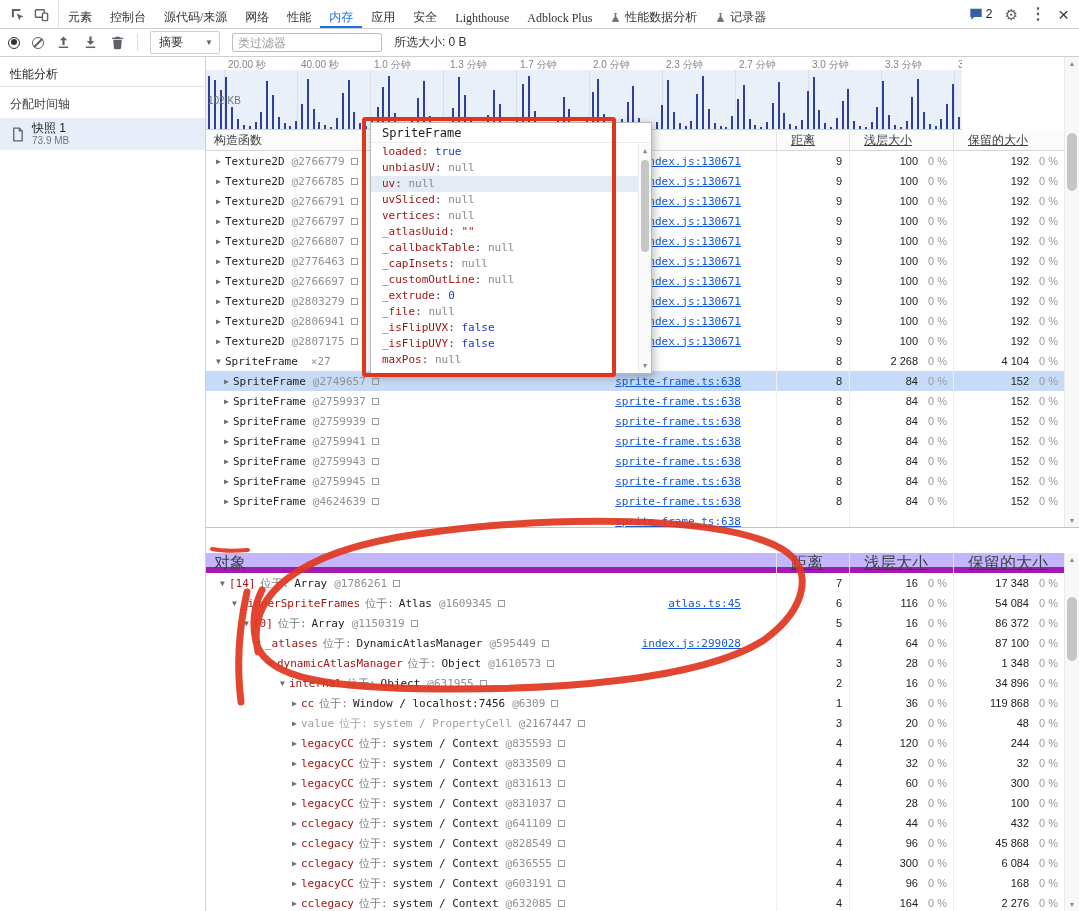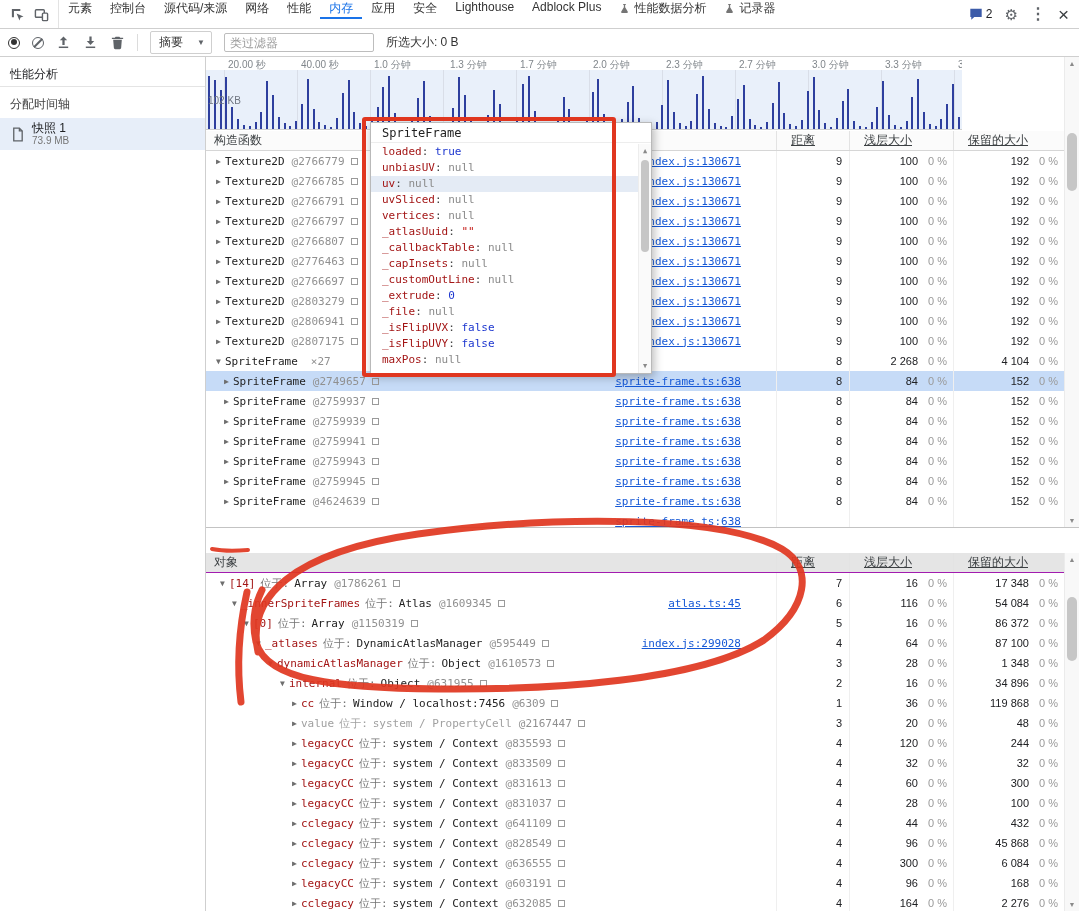--- a/index.html
+++ b/index.html
@@ -6,42 +6,42 @@
   html,body { width:1079px; height:911px; overflow:hidden; background:#fff;
     font-family:"Liberation Sans", sans-serif; color:#202124; }
   .devtools { position:relative; width:1079px; height:911px; background:#fff; overflow:hidden; }
 
   
   .tabbar { position:absolute; top:0; left:0; right:0; height:29px; display:flex; align-items:stretch;
     border-bottom:1px solid #cfcfcf; background:#fff; }
   .tb-left { display:flex; align-items:center; gap:6px; padding:0 8px; border-right:1px solid #e3e3e3; }
   .tbtn { display:inline-flex; width:18px; height:18px; align-items:center; justify-content:center; cursor:pointer; }
   .tbtn svg { width:15px; height:15px; }
-  .tabs { display:flex; align-items:flex-start; }
+  .tabs { display:flex; align-items:flex-end;font-family:Liberation Serif, serif; }
   .tab { display:flex; align-items:center; gap:4px; padding:0 9px; font-size:12px; color:#333;
     border-bottom:2px solid transparent; white-space:nowrap; cursor:default; }
   .tab.active { color:#1a73e8; border-bottom-color:#1a73e8; }
   .flask { display:inline-flex; } .flask svg { width:11px; height:11px; }
   .tb-right { margin-left:auto; display:flex; align-items:center; gap:12px; padding:0 10px; }
   .msg { display:flex; align-items:center; gap:3px; font-size:12px; color:#202124; cursor:pointer; }
   .msg svg { width:14px; height:14px; }
   .gicon { color:#5f6368; font-size:15px; line-height:1; cursor:pointer; }
   .gicon.kebab { font-weight:bold; font-size:16px; }
   .gicon.close { font-size:19px; color:#3c4043; }
 
   
   .toolbar { position:absolute; top:29px; left:0; right:0; height:28px; display:flex; align-items:center;
     gap:12px; padding:0 8px; border-bottom:1px solid #cfcfcf; background:#fff; }
   .icon-record { width:12px; height:12px; border:1.5px solid #333; border-radius:50%; position:relative; cursor:pointer; }
   .icon-record::after { content:""; position:absolute; left:1.5px; top:1.5px; width:6px; height:6px; border-radius:50%; background:#333; }
   .icon-block { width:12px; height:12px; border:1.5px solid #5f6368; border-radius:50%; position:relative; cursor:pointer; }
   .icon-block::after { content:""; position:absolute; left:-1px; top:4px; width:12px; height:1.5px; background:#5f6368; transform:rotate(-45deg); }
   .tool-svg { width:15px; height:15px; cursor:pointer; }
   .sep { width:1px; height:17px; background:#dcdcdc; }
-  .summary-dd { display:flex; align-items:center; gap:14px; border:1px solid #cfcfcf; border-radius:2px;
+  .summary-dd { display:flex; align-items:center; gap:22px; border:1px solid #cfcfcf; border-radius:2px;
     padding:2px 6px 2px 8px; font-size:12px; color:#333; cursor:pointer; }
   .dd-arrow { font-size:8px; color:#5f6368; }
   .filter-input { width:150px; height:19px; border:1px solid #bdbdbd; border-radius:2px; font-size:12px;
     padding:0 5px; color:#333; font-family:"Liberation Sans",sans-serif; outline:none; }
   .filter-input::placeholder { color:#9a9a9a; }
   .sel-size { font-size:12px; color:#333; }
 
   
   .sidebar { position:absolute; top:57px; left:0; width:206px; bottom:0; border-right:1px solid #cfcfcf; background:#fff; }
   .sb-title { padding:9px 10px 3px; font-size:12px; color:#202124; border-bottom:1px solid #e4e4e4; }
@@ -86,22 +86,22 @@
     border-left:1px solid #efefef; color:#202124; }
   .c-size { height:100%; display:flex; align-items:center; justify-content:flex-end; border-left:1px solid #efefef; }
   .c-size .num { text-align:right; color:#202124; }
   .c-size .pct { width:35px; text-align:right; padding-right:6px; color:#9a9a9a; }
 
   
   .bottom { position:absolute; left:0; right:0; top:470px; bottom:0; border-top:1px solid #c3c3c3; background:#fff; }
   .bp-tabs { height:25px; display:flex; align-items:stretch; padding-left:6px; border-bottom:1px solid #d6d6d6; }
   .bp-tab { display:flex; align-items:center; padding:0 10px; font-size:12px; color:#333; border-bottom:2px solid transparent; cursor:pointer; }
   .bp-tab.active { border-bottom-color:#1a73e8; }
-  .bp-head { position:absolute; top:25px; left:0; width:858px; height:20px; border-bottom:1px solid #a21caf;
-    background:#e5e5e5; font-size:12px; color:#3c4043; align-items:center; }
+  .bp-head { position:absolute; top:25px; left:0; width:858px; height:20px; border-bottom:6px solid #a21caf;
+    background:#c4b5fd; font-size:16px; color:#3c4043; align-items:center; }
   .bp-body { position:absolute; top:45px; left:0; width:858px; bottom:0; overflow:hidden; }
   .prop { color:#a31515; }
   .inw { color:#757575; margin:0 5px; }
   .objname { color:#222; }
   .brow.dim .objname, .brow.dim .prop, .brow.dim .inw { color:#a0a0a0; }
 
   
   .vscroll { position:absolute; right:0; width:15px; background:#f8f8f8; border-left:1px solid #ebebeb; }
   .vs-top { top:0; height:470px; }
   .vs-bot { top:25px; bottom:0; }

